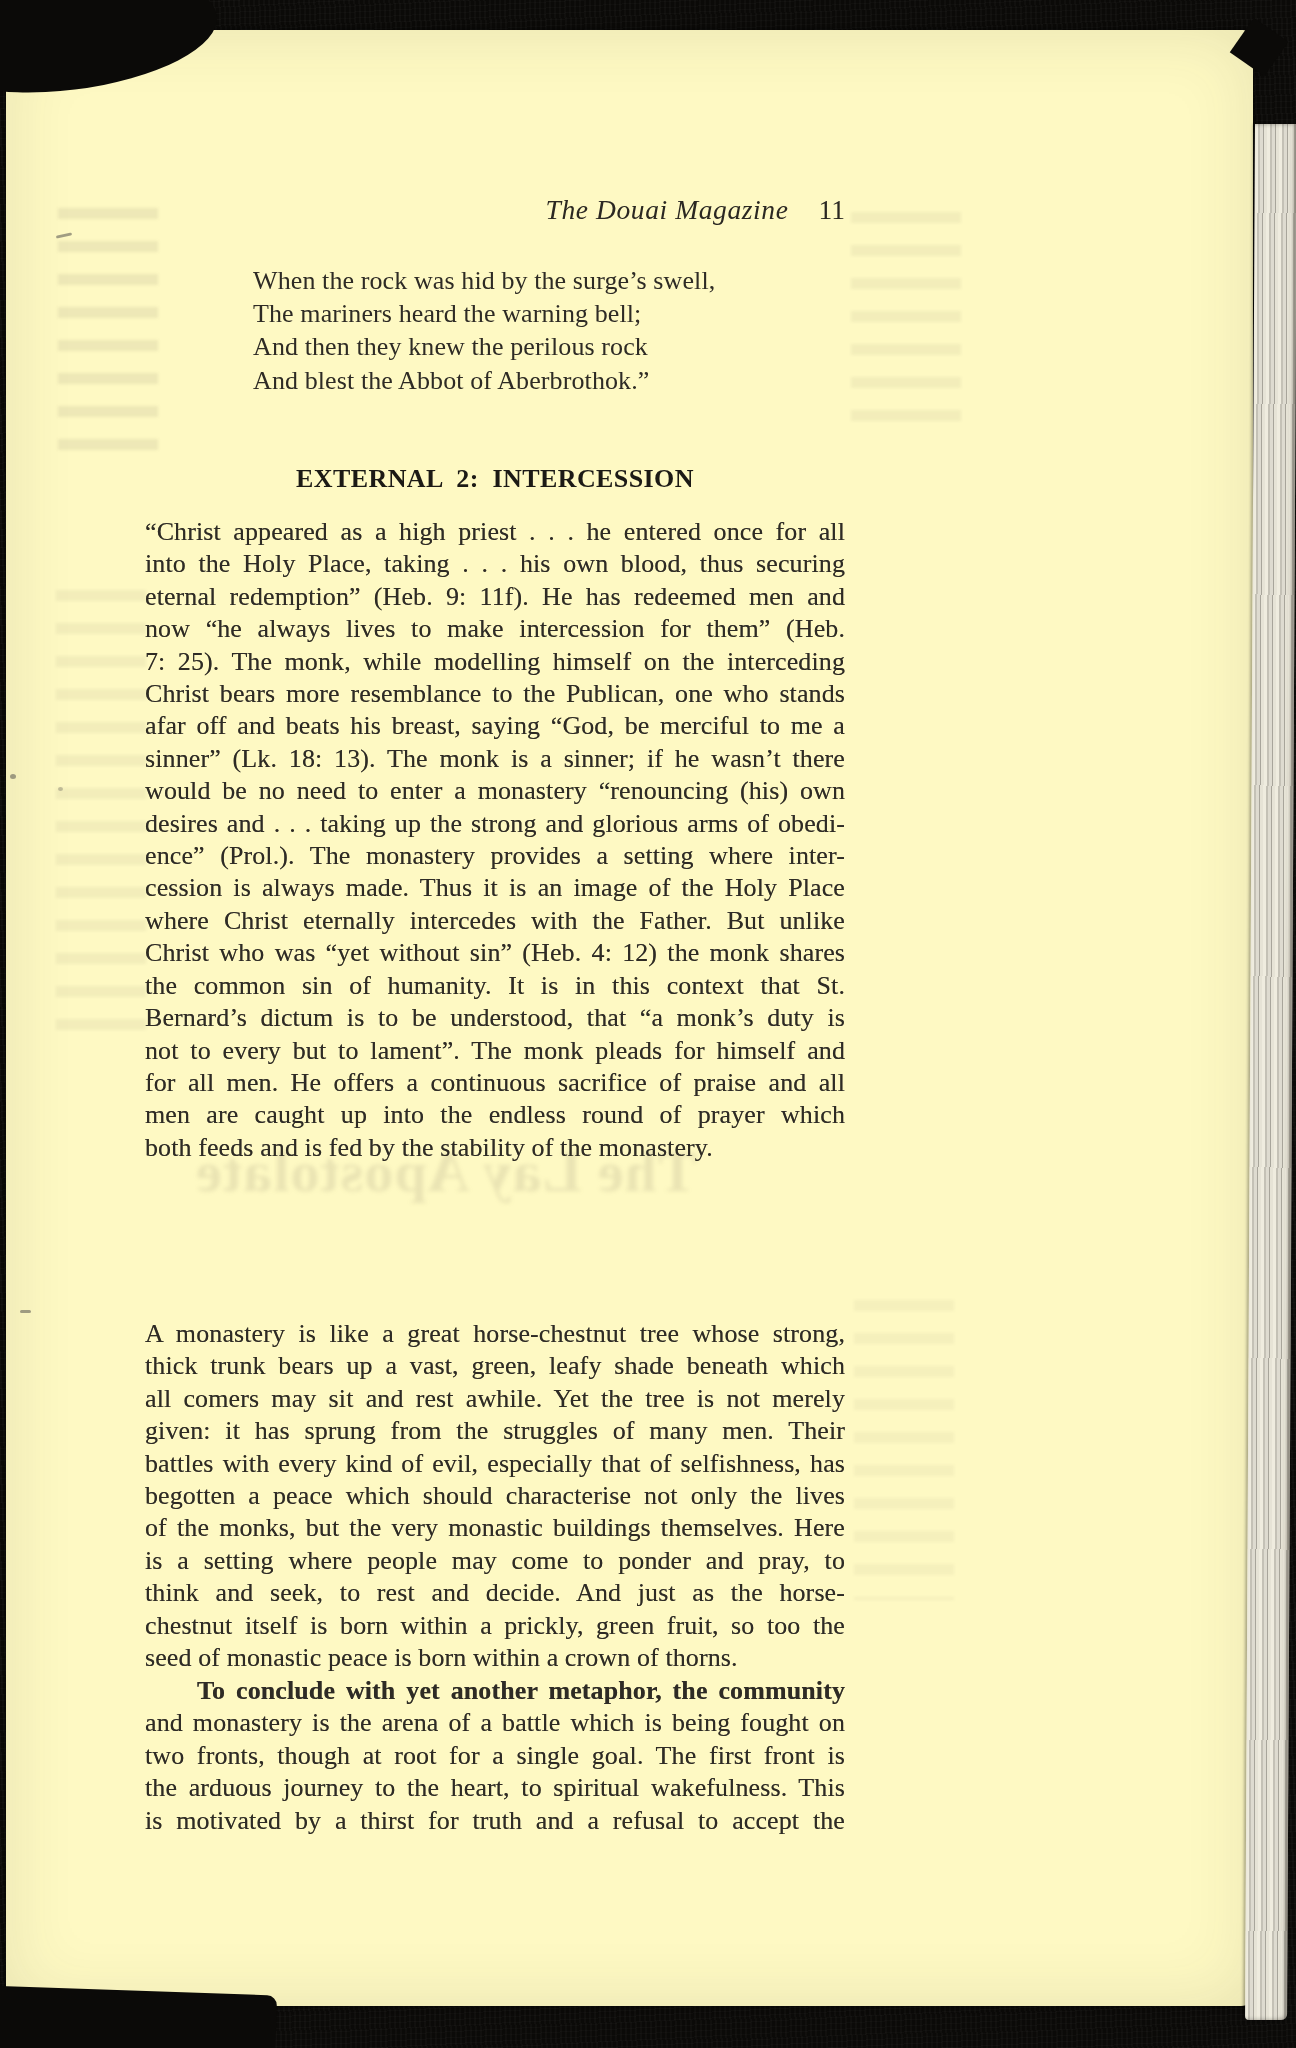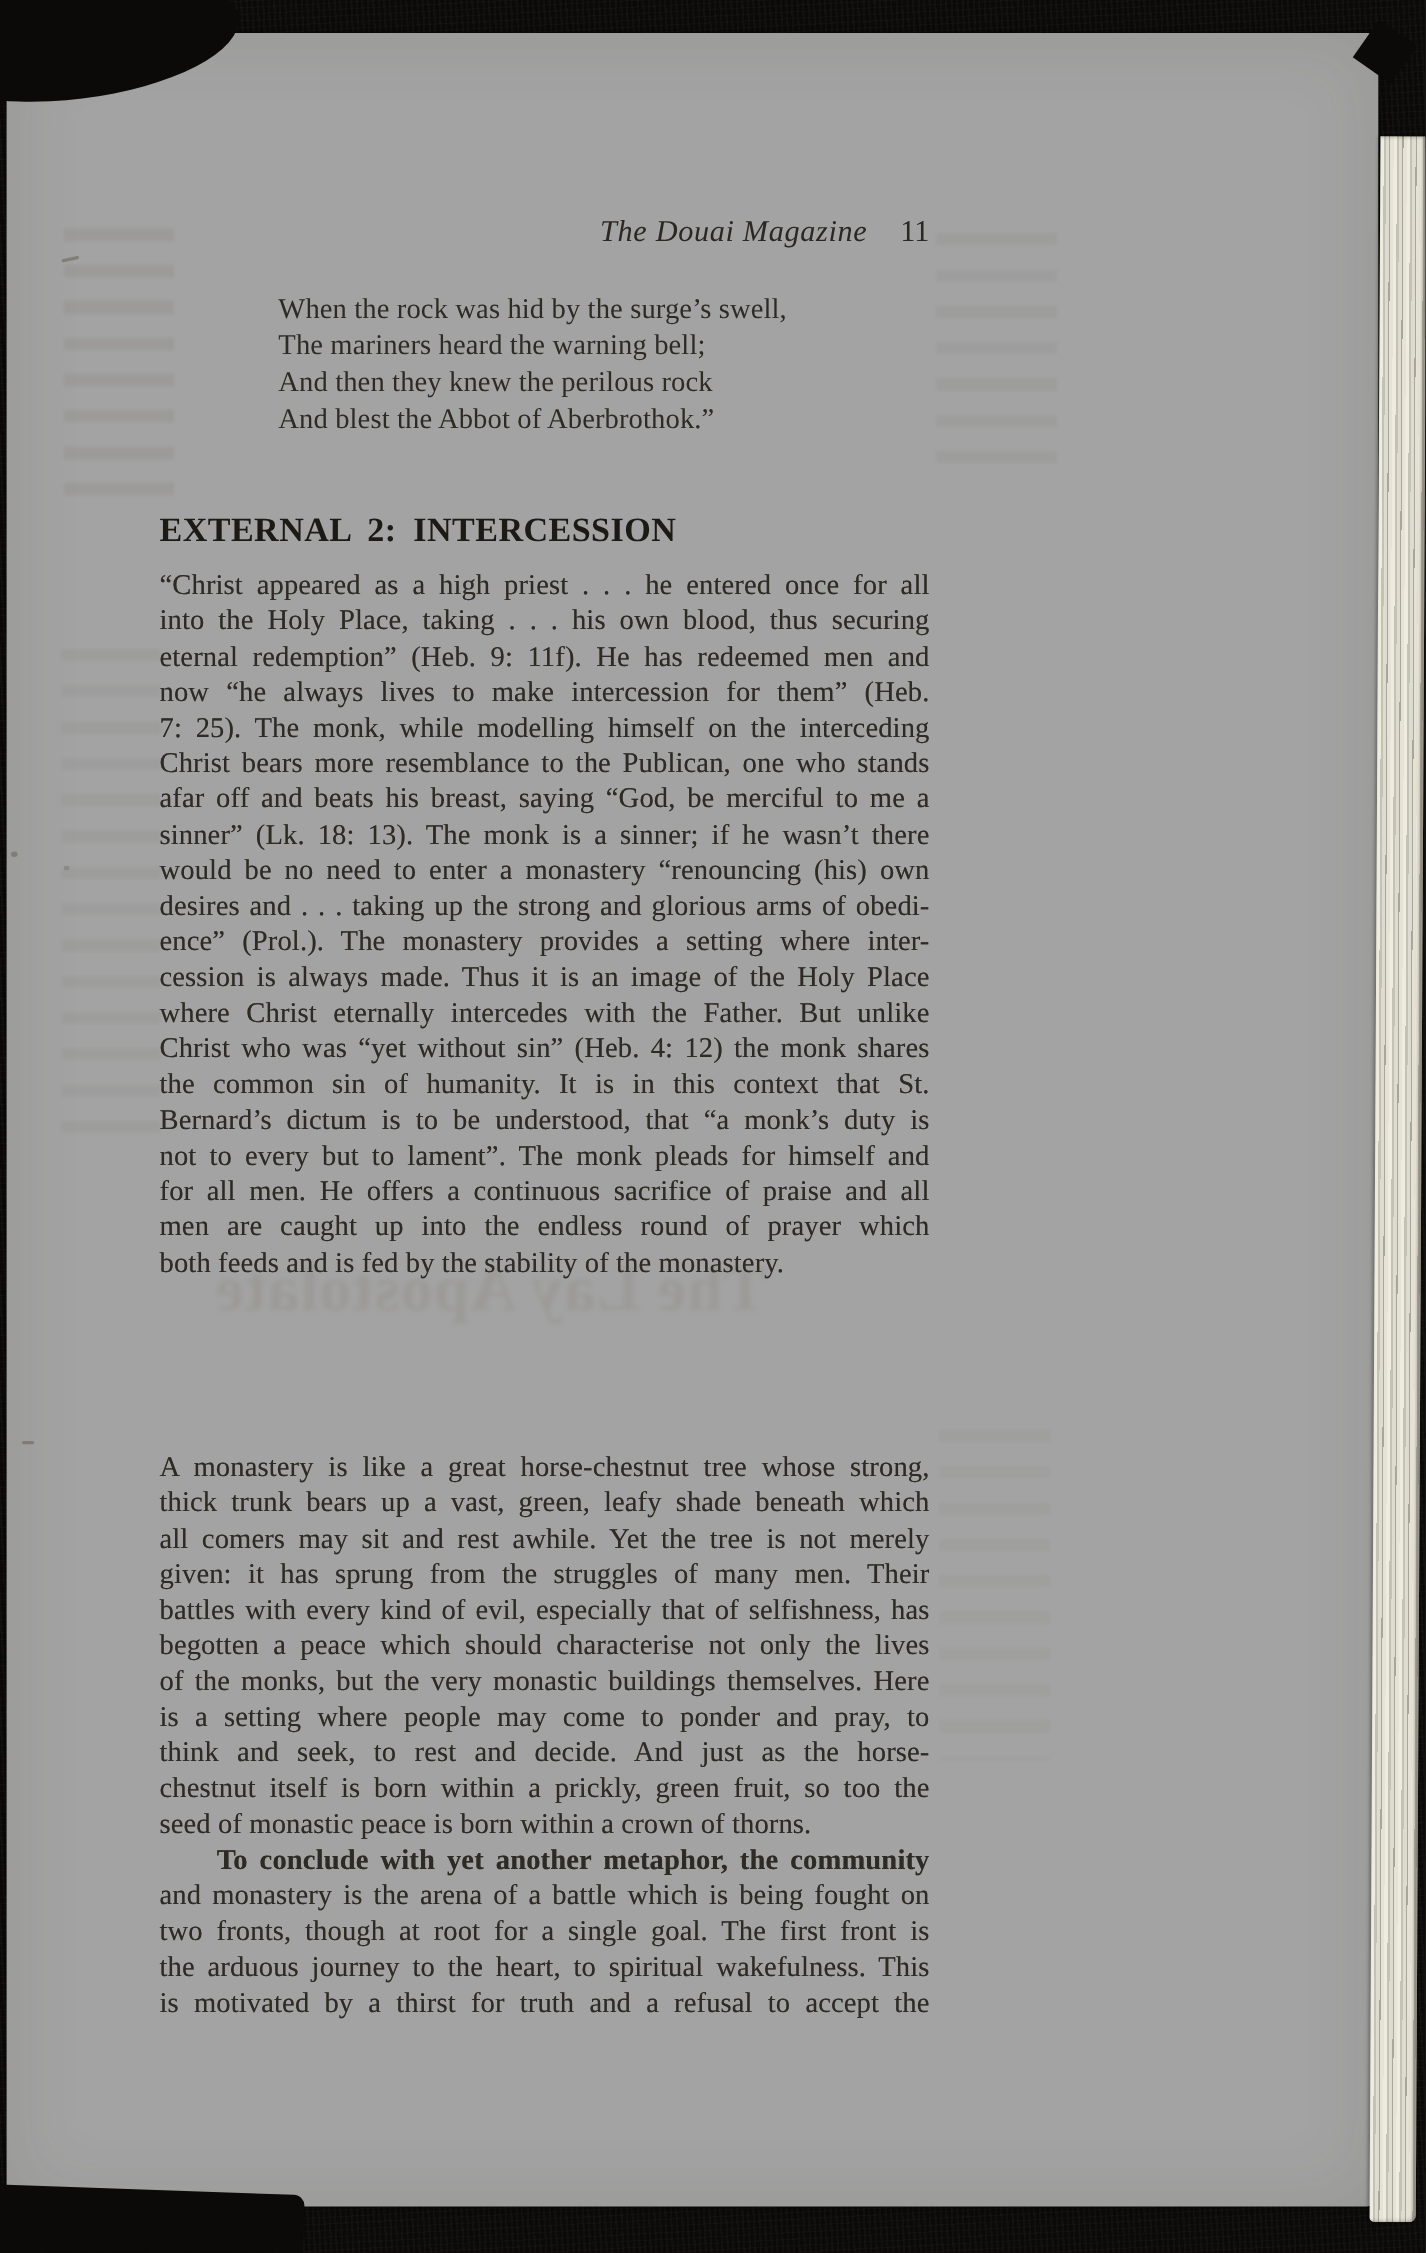--- a/index.html
+++ b/index.html
@@ -12,21 +12,21 @@
   .cover-texture{
     position:absolute;inset:0;
     background:
       repeating-linear-gradient(87deg, rgba(255,255,255,0.025) 0 2px, rgba(0,0,0,0) 2px 5px),
       repeating-linear-gradient(-3deg, rgba(255,255,255,0.02) 0 1px, rgba(0,0,0,0) 1px 6px);
   }
   
   .page{
     position:absolute;left:6px;top:30px;width:1247px;height:1976px;
     background:radial-gradient(ellipse at 45% 35%, #edead e0%, #ebe7da 0%, #e9e5d7 62%, #e2ded0 100%);
-    background-color:#a3a3a3;
+    background-color:#fef9c3;
     border-radius:6px 10px 12px 16px;
     box-shadow:inset 0 0 70px rgba(60,55,40,0.12), 0 0 6px rgba(0,0,0,0.6);
     color:#2e2b25;
   }
   .page *{position:absolute;}
   
   .corner-blob{
     left:-88px;top:-52px;width:300px;height:112px;background:#0b0a08;
     border-radius:50%;transform:rotate(-7deg);
   }
@@ -49,21 +49,21 @@
   }
   
   .header-line{left:139px;top:164px;width:700px;text-align:right;font-size:27.5px;color:#2b2822;}
   .journal{position:static;font-style:italic;letter-spacing:0.6px;}
   .pagenum{position:static;margin-left:30px;}
   
   .poem{left:247px;top:234px;width:540px;}
   .poem-line{position:static;display:block;font-size:26px;line-height:33.2px;letter-spacing:0.1px;}
   
   .sec-heading{
-    left:139px;width:700px;text-align:left;font-weight:700;font-size:31px;
+    left:139px;width:700px;text-align:center;font-weight:700;font-size:26px;
     letter-spacing:0.4px;word-spacing:7px;color:#1c1a15;
   }
   
   .para{left:139px;width:700px;}
   .tline{
     position:static;display:block;font-size:26px;line-height:32.4px;
     text-align:justify;text-align-last:justify;letter-spacing:0.1px;
     text-shadow:0 0 0.5px rgba(46,43,37,0.55);
   }
   .para.endshort .tline:last-child{text-align-last:left;}

